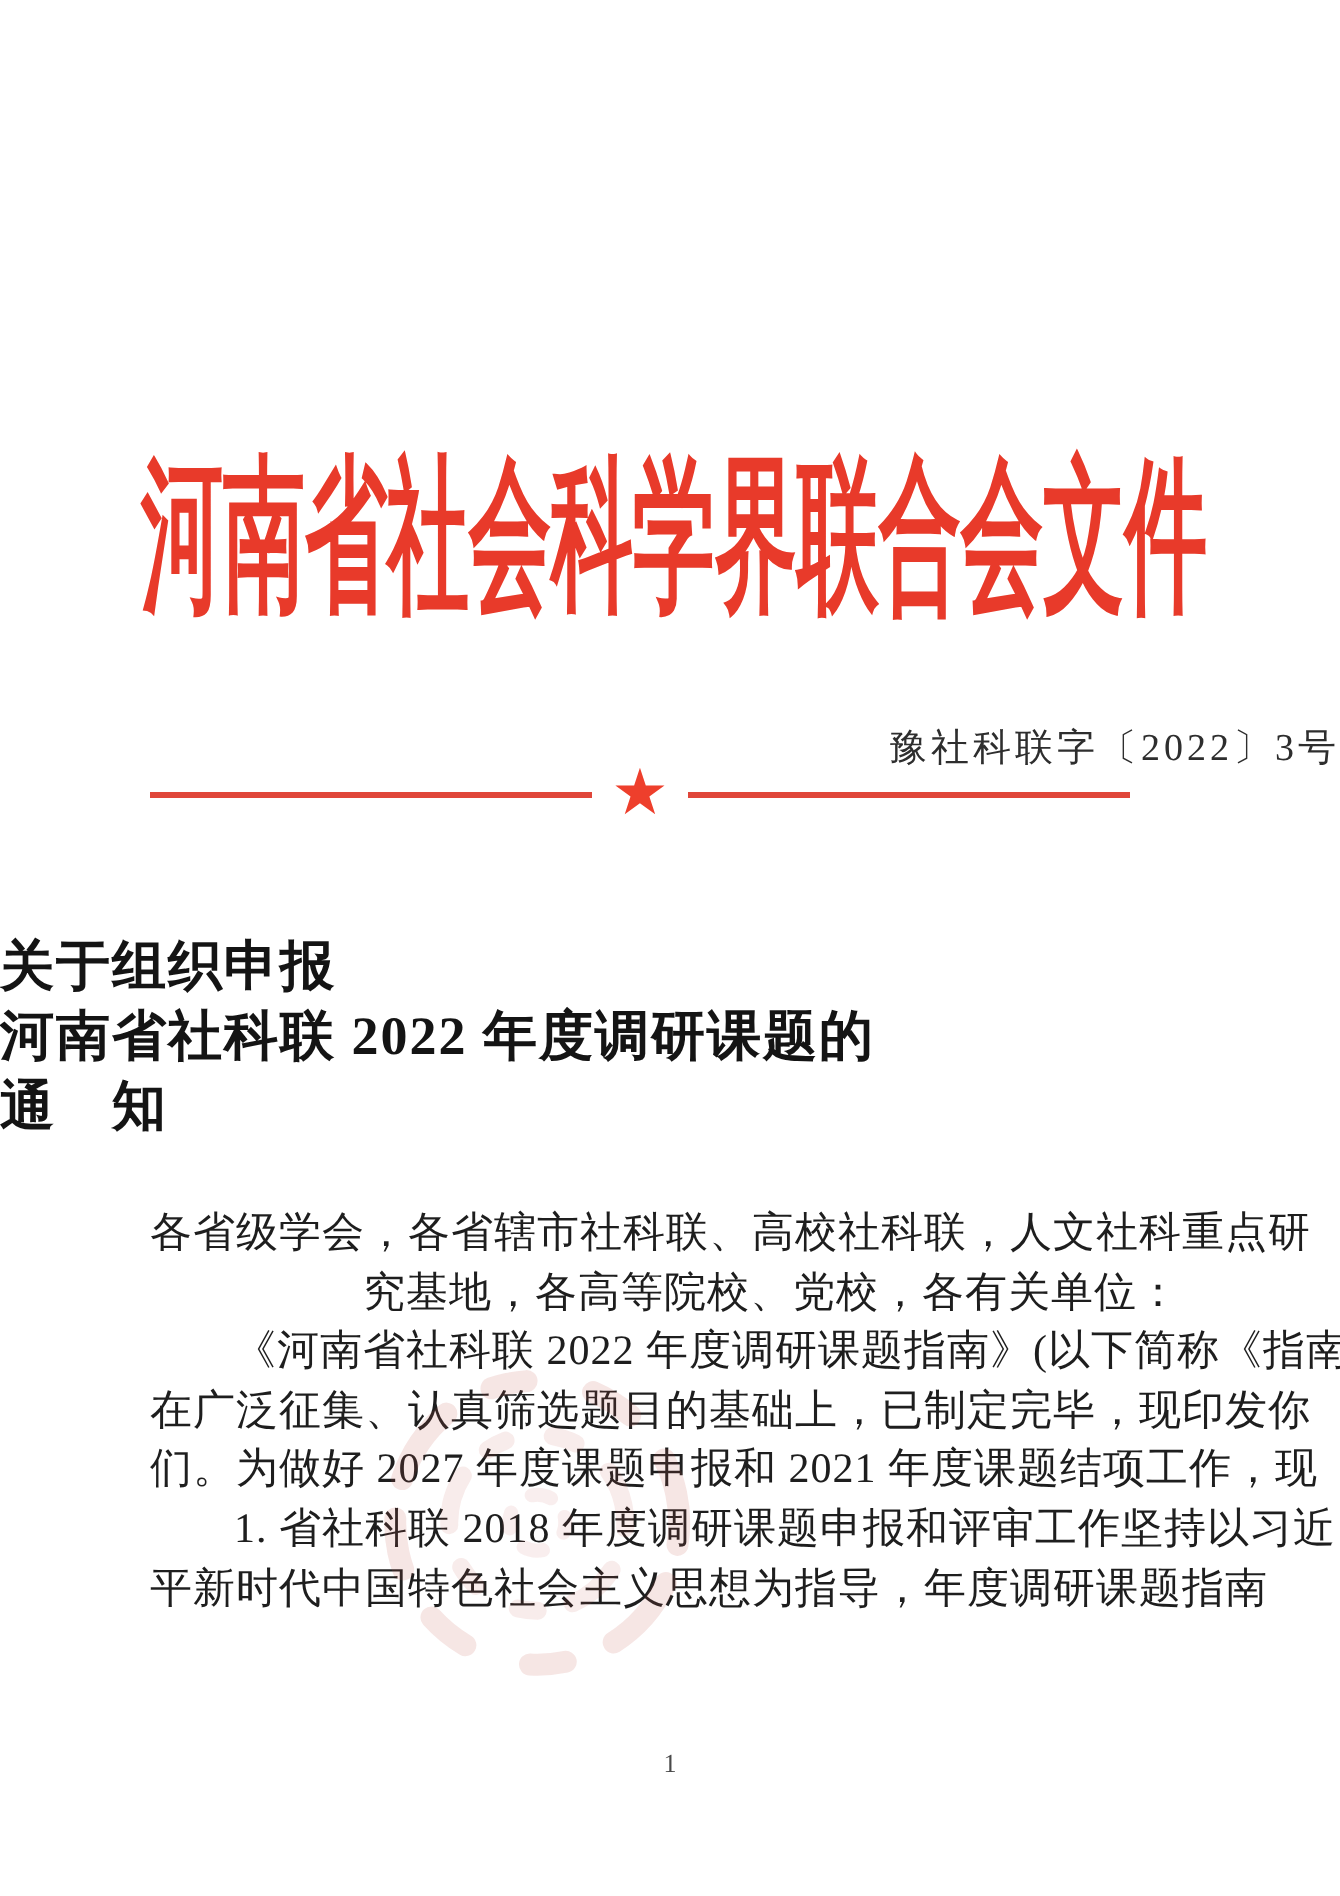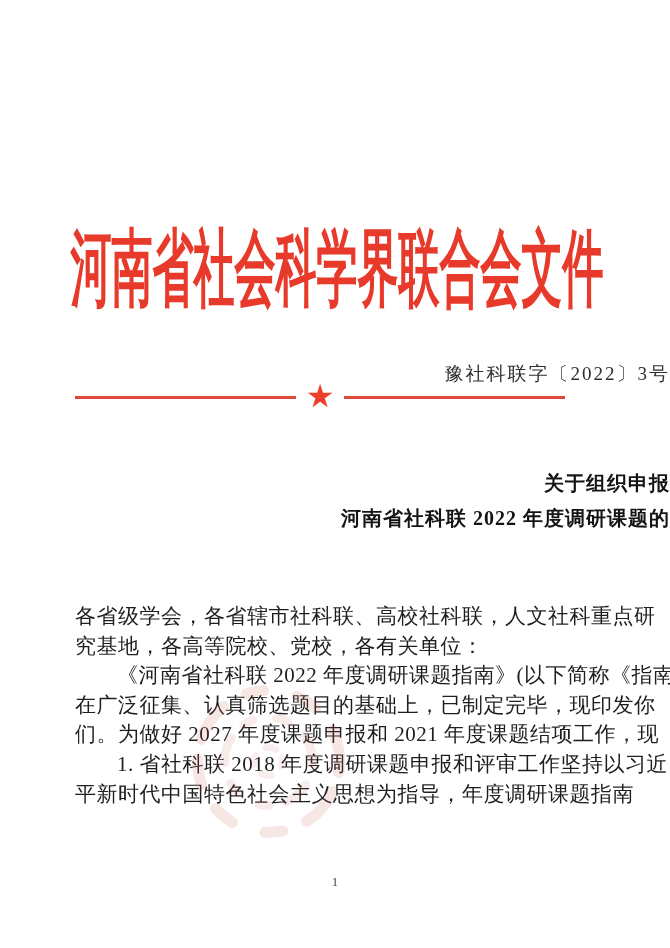--- a/index.html
+++ b/index.html
@@ -65,42 +65,43 @@
     margin: 0 10px;
     transform: translateY(-1px);
   }
 
   
   .title-block {
     position: absolute;
     top: 466px;
     left: 0;
     width: 670px;
-    text-align: right;
+    text-align: left;
     font-weight: bold;
     color: #141414;
-    font-size: 20px;
+    font-size: 27px;
     line-height: 35px;
     letter-spacing: 1px;
   }
 
   
   .notice-body {
     position: absolute;
     top: 602px;
     left: 75px;
     width: 515px;
     font-size: 21px;
     line-height: 29.6px;
     color: #1e1e1e;
     letter-spacing: 0.5px;
   }
   .body-line {
     white-space: nowrap;
     height: 29.6px;
+    text-align: right;
   }
   .body-line.indent {
     text-indent: 42px;
   }
 
   
   .seal {
     position: absolute;
     top: 683px;
     left: 183px;
@@ -134,20 +135,21 @@
 
   <div class="red-rule">
     <span class="seg"></span>
     <span class="star">★</span>
     <span class="seg"></span>
   </div>
 
   <div class="title-block">
     <div>关于组织申报</div>
     <div>河南省社科联 2022 年度调研课题的</div>
+    <div>通　知</div>
   </div>
 
   <div class="notice-body">
       <div class="body-line">各省级学会，各省辖市社科联、高校社科联，人文社科重点研</div>
       <div class="body-line">究基地，各高等院校、党校，各有关单位：</div>
       <div class="body-line indent">《河南省社科联 2022 年度调研课题指南》(以下简称《指南》)</div>
       <div class="body-line">在广泛征集、认真筛选题目的基础上，已制定完毕，现印发你</div>
       <div class="body-line">们。为做好 2027 年度课题申报和 2021 年度课题结项工作，现</div>
       <div class="body-line indent">1. 省社科联 2018 年度调研课题申报和评审工作坚持以习近</div>
       <div class="body-line">平新时代中国特色社会主义思想为指导，年度调研课题指南</div>

